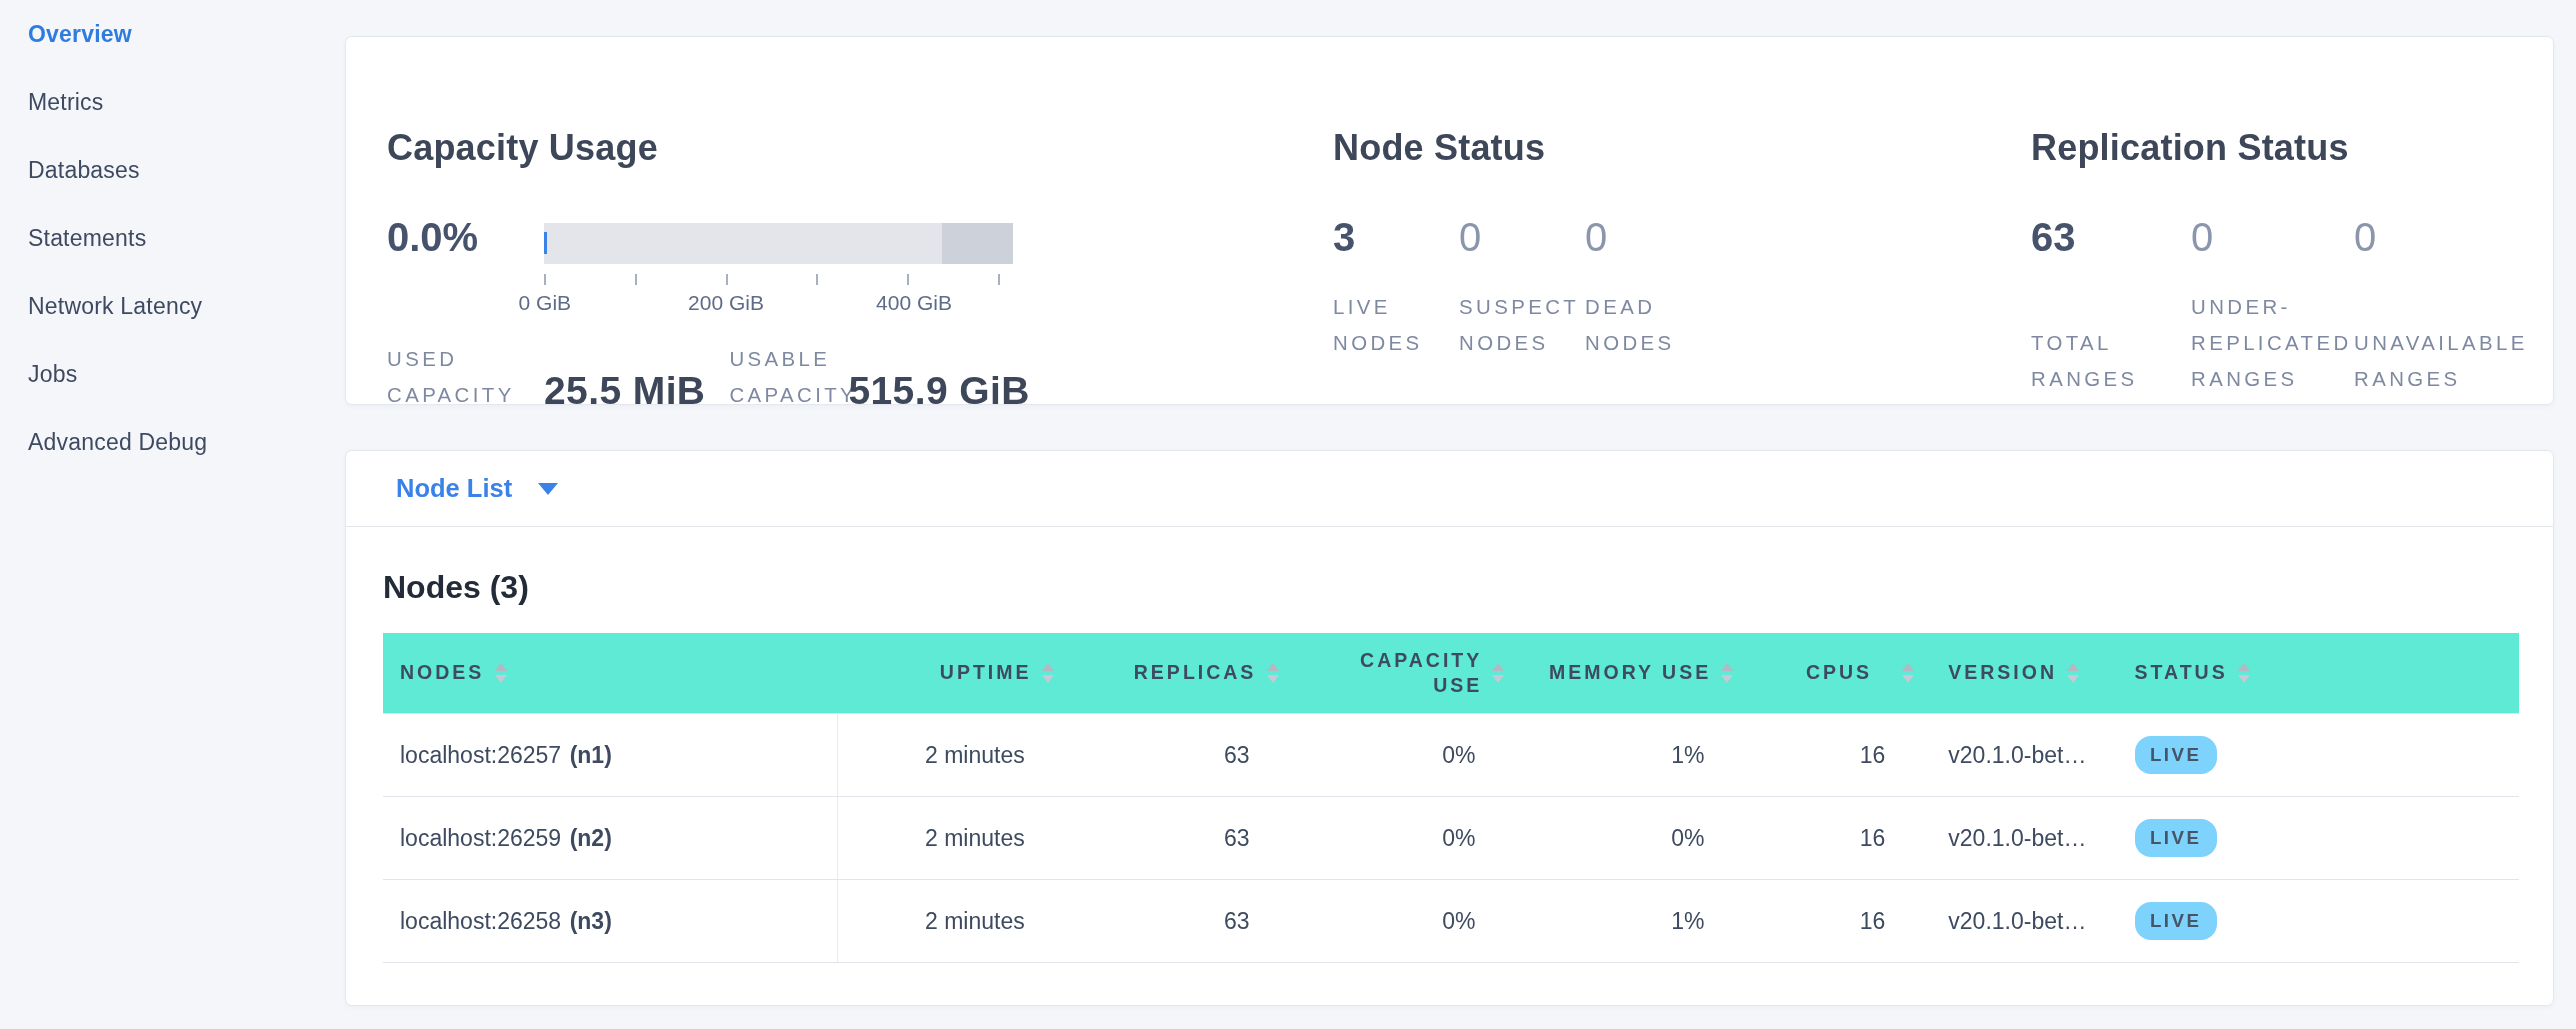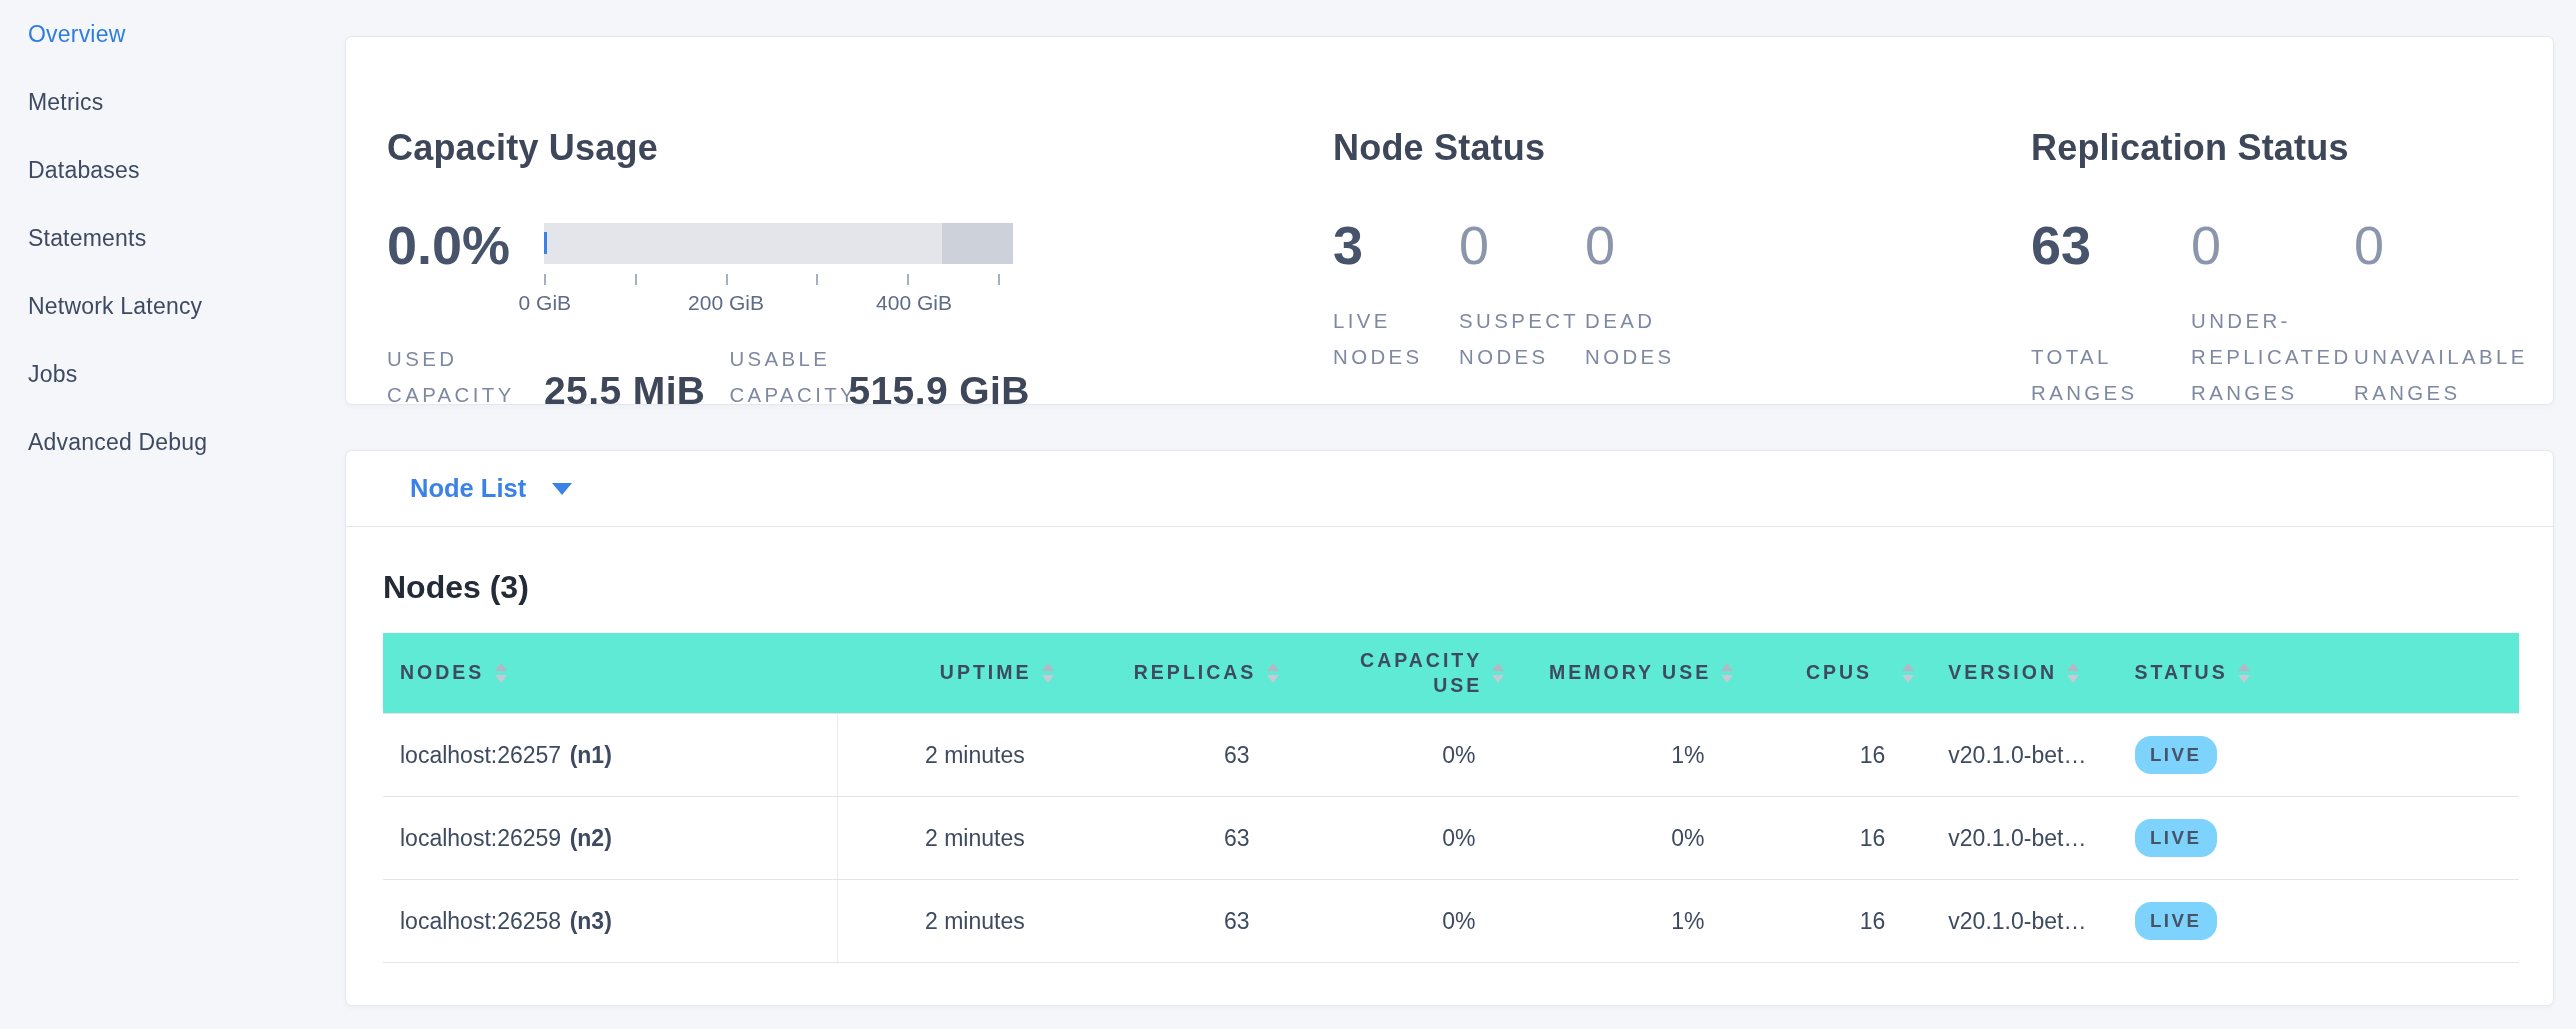--- a/index.html
+++ b/index.html
@@ -12,41 +12,41 @@
     overflow:hidden;
   }
 
   
   .sidebar { position:absolute; left:0; top:0; width:344px; height:100%; }
   .nav-item {
     height:68px; display:flex; align-items:center;
     padding-left:28px; font-size:23px; color:#3e4a61; cursor:pointer;
     letter-spacing:0.2px;
   }
-  .nav-item.active { color:#2f7ce0; font-weight:400;text-align:right; }
+  .nav-item.active { color:#2f7ce0; font-weight:700;text-align:right; }
 
   
   .main { position:absolute; left:345px; top:0; width:2209px; height:100%; }
   .card {
     position:absolute; left:0; width:2209px;
     background:#ffffff; border:0.8px solid #e4e7ec; border-radius:6.8px;
     box-shadow:0 1.7px 4.2px rgba(60,70,90,0.04);
   }
   #summary-card { top:36px; height:369px; }
   #nodelist-card { top:450px; height:556px; }
 
   
   .panel { position:absolute; top:44px; }
   .panel-cap  { left:41px;  width:942px; }
   .panel-node { left:987px; width:594px; }
   .panel-repl { left:1685px; width:519px; }
   .panel-title { font-size:36px; font-weight:700; color:#3d4759; letter-spacing:0.2px;margin-top:46px; }
 
   .stat-numbers { display:flex; margin-top:48px; }
-  .stat-num { font-size:54px; line-height:1.04; font-weight:600; color:#46536b; }
+  .stat-num { font-size:40px; line-height:1.04; font-weight:600; color:#46536b; }
   .stat-num.dim { color:#8b96ad; font-weight:500; }
   .panel-node .stat-col { width:126px; }
   .panel-repl .stat-col-0 { width:160px; }
   .panel-repl .stat-col-1 { width:163px; }
   .panel-repl .stat-col-2 { width:187px; }
 
   .stat-labels { display:flex; align-items:flex-end; margin-top:30px; }
   .stat-label {
     font-size:20.4px; line-height:36px; letter-spacing:3.4px;
     color:#7e89a1; text-transform:uppercase;
@@ -67,21 +67,21 @@
   .cap-axis span { position:absolute; transform:translateX(-50%); white-space:nowrap; }
   .cap-stats { display:flex; align-items:flex-end; margin-top:24px; }
   .cap-stat-label { font-size:20.4px; line-height:36px; letter-spacing:3.4px; color:#7e89a1; }
   .cap-stat-label.l1 { width:157px; }
   .cap-stat-label.l2 { width:119px; margin-left:24px; }
   .cap-stat-value { font-size:39px; font-weight:700; color:#3d4759; white-space:nowrap; letter-spacing:0.4px; }
 
   
   .selector-row {
     height:76px; display:flex; align-items:center;
-    padding-left:64px; border-bottom:0.8px solid #e3e6ea;
+    padding-left:50px; border-bottom:0.8px solid #e3e6ea;
   }
   .selector { display:flex; align-items:center; cursor:pointer; }
   .selector-label { color:#3b82e8; font-size:25.5px; font-weight:600; }
   .caret-down {
     width:0; height:0; margin-left:25.5px;
     border-left:10.2px solid transparent; border-right:10.2px solid transparent;
     border-top:12.7px solid #3b82e8;
   }
   .nodes-heading { margin:42px 0 0 37px; font-size:32px; font-weight:600; color:#232b38; }
 

